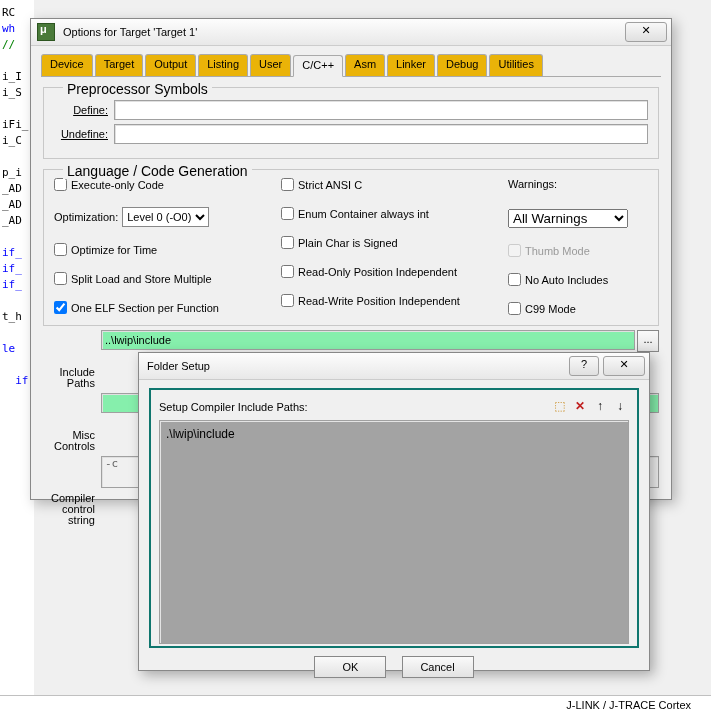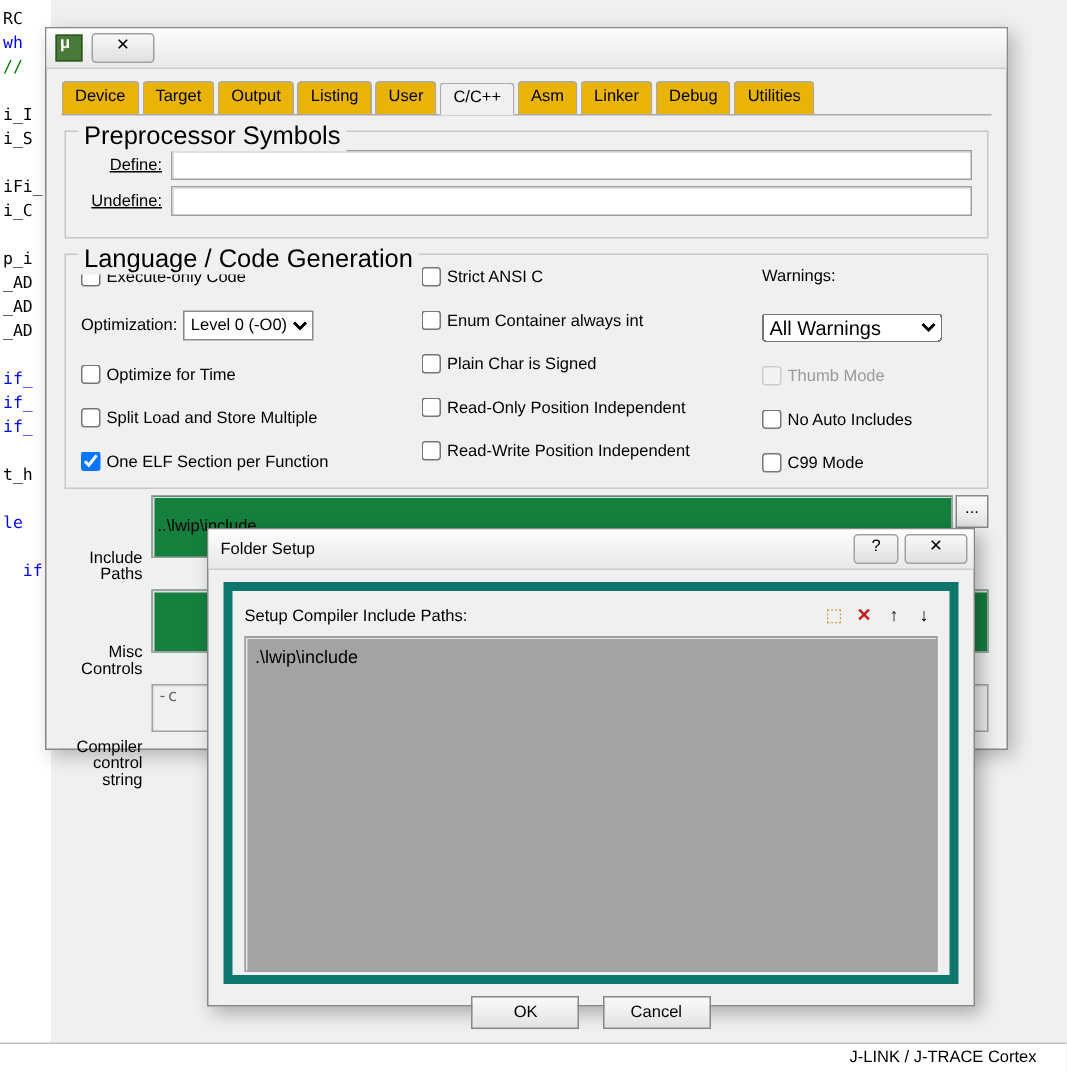--- a/index.html
+++ b/index.html
@@ -103,24 +103,24 @@
 }
 .fieldset {
   border: 1px solid #c8c8c8;
   margin: 10px 12px 4px 12px;
   padding: 8px 10px 10px 10px;
   position: relative;
 }
 .fieldset .legend {
   position: absolute;
   top: -7px;
-  left: 8px;
+  left: 19px;
   background: #f0f0f0;
   padding: 0 4px;
-  font-size: 17px;
+  font-size: 14px;
 }
 .form-row {
   display: flex;
   align-items: center;
   margin: 4px 0;
   text-decoration: underline;
 }
 .form-row .lbl {
   width: 54px;
   text-align: right;
@@ -182,24 +182,24 @@
   margin-top: 34px;
 }
 .lower-row .input-area {
   flex: 1;
   display: flex;
 }
 .lower-row input[type=text] {
   flex: 1;
   height: 18px;
   border: 1px solid #a0a0a0;
-  background: #15803d;
+  background: #86efac;
   box-shadow: inset 1px 1px 0 #e0e0e0;
   font-size: 11px;
-  padding: 11px 3px;
+  padding: 0 3px;
 }
 .lower-row textarea {
   flex: 1;
   height: 30px;
   border: 1px solid #a0a0a0;
   background: #fff;
   box-shadow: inset 1px 1px 0 #e0e0e0;
   font-size: 11px;
   padding: 0 3px;
   resize: none;
@@ -223,21 +223,21 @@
   left: 138px;
   top: 352px;
   width: 510px;
   height: 317px;
   background: #f0f0f0;
   border: 1px solid #888;
   box-shadow: 4px 4px 12px rgba(0,0,0,0.3);
 }
 .d2-body {
   margin: 8px 10px;
-  border: 6px solid #0f766e;
+  border: 2px solid #0f766e;
   padding: 8px;
   height: 240px;
   position: relative;
 }
 .d2-toolbar {
   display: flex;
   align-items: center;
   margin-bottom: 4px;
 }
 .d2-toolbar .lbl2 {
@@ -313,20 +313,21 @@
 
 <span>t_h</span>
 
 <span class="kw">le</span>
 
 <span class="kw">  if</span></div>
 
 <div class="dialog1">
   <div class="titlebar">
     <div class="app-icon"></div>
+    <div class="title-text">Options for Target 'Target 1'</div>
     <div class="win-btn">✕</div>
   </div>
 
   <div class="tabs">
     <div class="tab">Device</div>
     <div class="tab">Target</div>
     <div class="tab">Output</div>
     <div class="tab">Listing</div>
     <div class="tab">User</div>
     <div class="tab active">C/C++</div>

